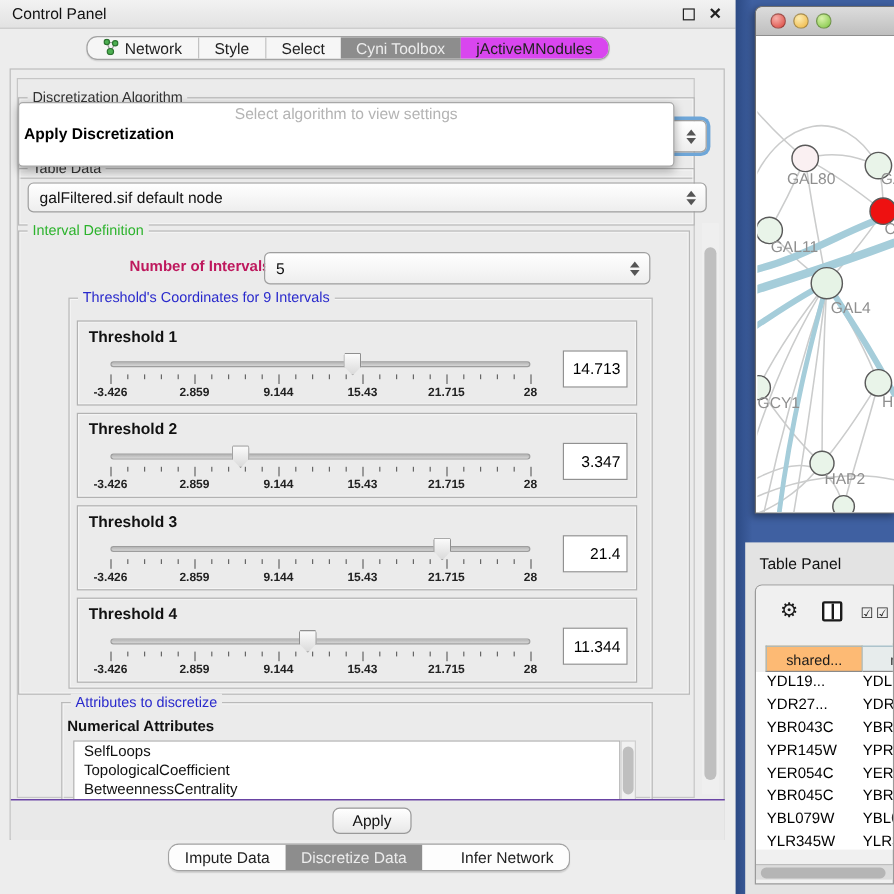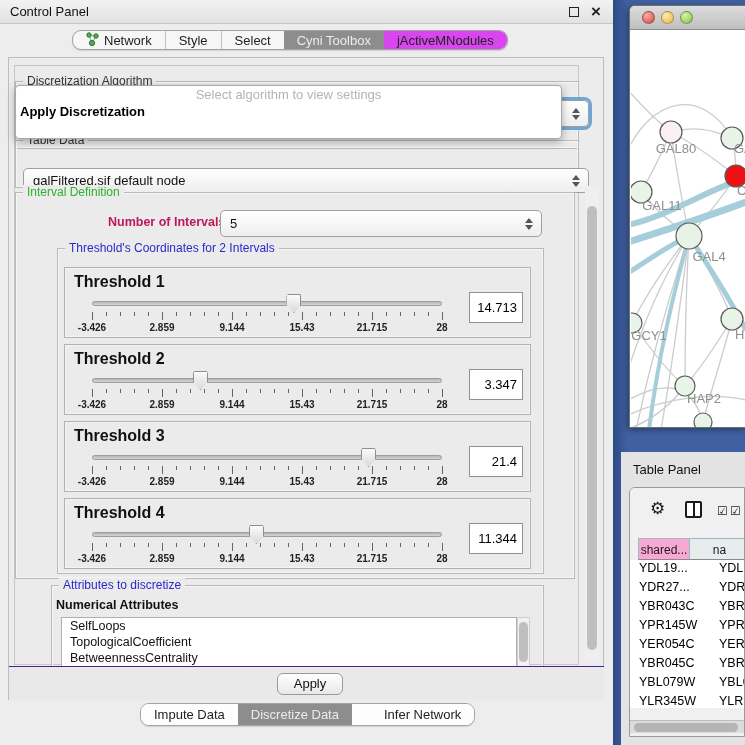--- a/index.html
+++ b/index.html
@@ -40,21 +40,21 @@
   .tri-dn { width:0; height:0; border-left:4px solid transparent; border-right:4px solid transparent; border-top:5px solid #555; }
   .focus-ring { box-shadow:0 0 0 3px #6ea6d8; }
 
   #algo-popup { position:absolute; left:6px; top:27px; width:547px; height:54px; background:#fff;
     border:1px solid #a8a8a8; border-radius:4px; box-shadow:0 3px 8px rgba(0,0,0,.3); z-index:30; overflow:hidden; }
   .pop-row { height:17px; line-height:17px; font-size:13px; padding:0 4px; white-space:nowrap; }
   .pop-placeholder { color:#b4b4b4; text-align:center; }
   .pop-bold { font-weight:bold; color:#000; }
 
   .thr-panel { position:absolute; left:6px; width:467px; height:71px; border:1px solid #b2b2b2; box-shadow:inset 0 0 0 1px #f4f4f4; background:#ebebeb; }
-  .thr-label { position:absolute; left:9px; top:5px; font-size:16px; font-weight:bold; color:#111; }
+  .thr-label { position:absolute; left:9px; top:5px; font-size:13px; font-weight:bold; color:#111; }
   .thr-track { position:absolute; left:27px; top:33px; width:350px; height:5px; border-radius:3px;
     background:linear-gradient(#b5b5b5,#d6d6d6); border:1px solid #9d9d9d; }
   .thr-handle { position:absolute; top:26px; width:15px; height:19px;
     background:linear-gradient(#fdfdfd,#d8d8d8); box-shadow:inset 0 0 0 1px #8f8f8f;
     clip-path:polygon(8% 0,92% 0,100% 12%,100% 58%,50% 100%,0 58%,0 12%); }
   .ticks { position:absolute; left:0; top:44px; width:100%; height:10px; }
   .tick { position:absolute; top:0; width:1px; height:4px; background:#666; }
   .tick.major { height:8px; }
   .tick-labels { position:absolute; left:0; top:54px; width:100%; height:12px; }
   .tick-lab { position:absolute; width:60px; text-align:center; font-size:10px; font-weight:bold; color:#222; }
@@ -87,21 +87,21 @@
   #tp-title { position:absolute; left:12px; top:10px; font-size:13px; color:#111; }
   #tp-inner { position:absolute; left:8px; top:35px; width:116px; height:250px; background:#f0f0f0;
     border:1px solid #9a9a9a; border-radius:6px 0 0 0; overflow:hidden; }
   #tp-toolbar { position:absolute; left:0; top:0; width:100%; height:48px; background:#f0f0f0; }
   #gear-icon { position:absolute; left:20px; top:10px; font-size:17px; color:#1a1a1a; }
   #split-icon { position:absolute; left:55px; top:13px; width:17px; height:17px; border:2px solid #1a1a1a; border-radius:2px; background:#fff; }
   #split-icon::after { content:""; position:absolute; left:50%; top:0; width:2px; height:100%; background:#1a1a1a; transform:translateX(-50%); }
   .chk-icon { position:absolute; top:17px; font-size:12px; color:#222; line-height:12px; }
   #tp-header { position:absolute; left:8px; top:50px; height:22px; display:flex; font-size:12px; }
   .th-cell { height:22px; line-height:22px; text-align:center; border:1px solid #9fb9c4; border-bottom:1px solid #8a8a8a; }
-  .th-c1 { width:52px; background:#f9a8d4; color:#1a1a1a; }
+  .th-c1 { width:81px; background:#fdba74; color:#1a1a1a; }
   .th-c2 { width:60px; background:#e7ecec; border-left:none; color:#1a1a1a; }
   #tp-rows { position:absolute; left:0; top:72px; width:116px; height:148px; background:#fff; overflow:hidden; }
   .t-row { position:relative; height:19px; font-size:12.5px; color:#000; white-space:nowrap; }
   .t-c1 { position:absolute; left:9px; top:1px; }
   .t-c2 { position:absolute; left:89px; top:1px; }
   #tp-hscroll { position:absolute; left:0; top:232px; width:116px; height:13px; background:#dcdcdc; border-top:1px solid #bdbdbd; }
   #tp-hthumb { position:absolute; left:4px; top:2px; width:104px; height:9px; background:#b5b5b5; border-radius:5px; }
 
   svg text { font-family:"Liberation Sans", sans-serif; }
 </style>
@@ -157,42 +157,42 @@
     </div>
 
     <div id="algo-popup">
       <div class="pop-row pop-placeholder">Select algorithm to view settings</div>
       <div class="pop-row pop-bold">Apply Discretization</div>
     </div>
 
     <div class="group" style="left:6px; top:82px; width:564px; height:48px;">
       <span class="group-label lbl-dark">Table Data</span>
     </div>
-    <div class="combo" style="left:14px; top:94px; width:566px; height:25px;margin-top:16px;">
+    <div class="combo" style="left:14px; top:94px; width:566px; height:25px;">
       <span>galFiltered.sif default node</span>
       <div class="spin">
           <div class="tri-up"></div>
           <div class="tri-dn"></div>
         </div>
     </div>
 
     <div class="group" style="left:6px; top:134px; width:560px; height:387px;">
       <span class="group-label lbl-green">Interval Definition</span>
 
       <span class="abs" style="left:51px; top:22px; font-size:12.5px; font-weight:bold; color:#be185d;padding-left:41px;">Number of Intervals</span>
       <div class="combo" style="left:204px; top:17px; width:322px; height:27px;">
         <span>5</span>
         <div class="spin">
             <div class="tri-up"></div>
             <div class="tri-dn"></div>
           </div>
       </div>
 
       <div class="group" style="left:41px; top:55px; width:487px; height:326px;">
-        <span class="group-label lbl-blue">Threshold's Coordinates for 2 Intervals</span>
+        <span class="group-label lbl-blue">Threshold's Coordinates for 9 Intervals</span>
 
         <div class="thr-panel" style="top:18px;">
           <span class="thr-label">Threshold 1</span>
           <div class="thr-track"></div>
           <div class="thr-handle" style="left: 221.45px;"></div>
           <div class="ticks">
               <span class="tick major" style="left: 27px;"></span>
               <span class="tick" style="left: 41px;"></span>
               <span class="tick" style="left: 55px;"></span>
               <span class="tick" style="left: 69px;"></span>

